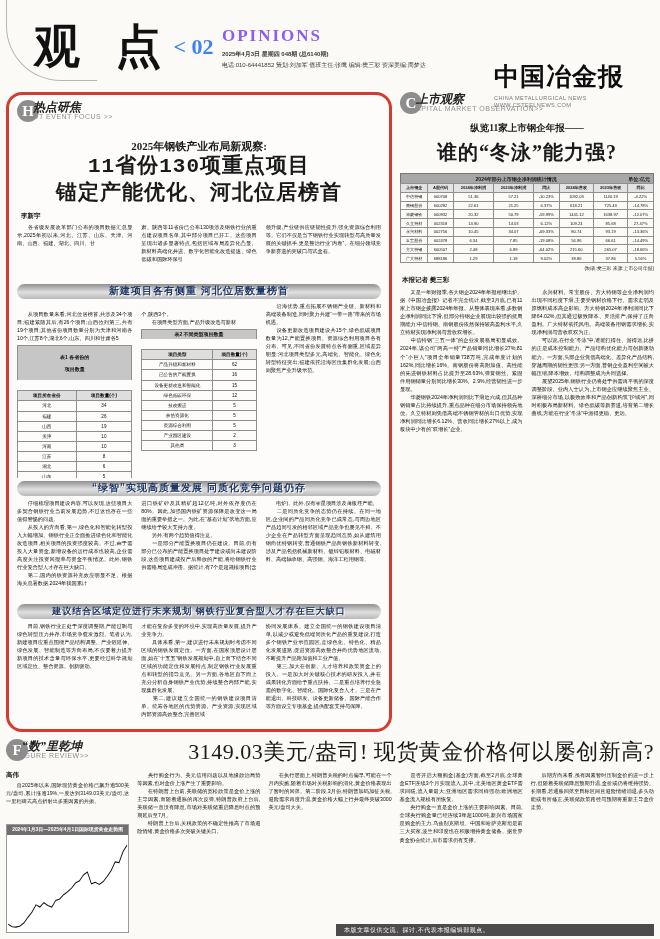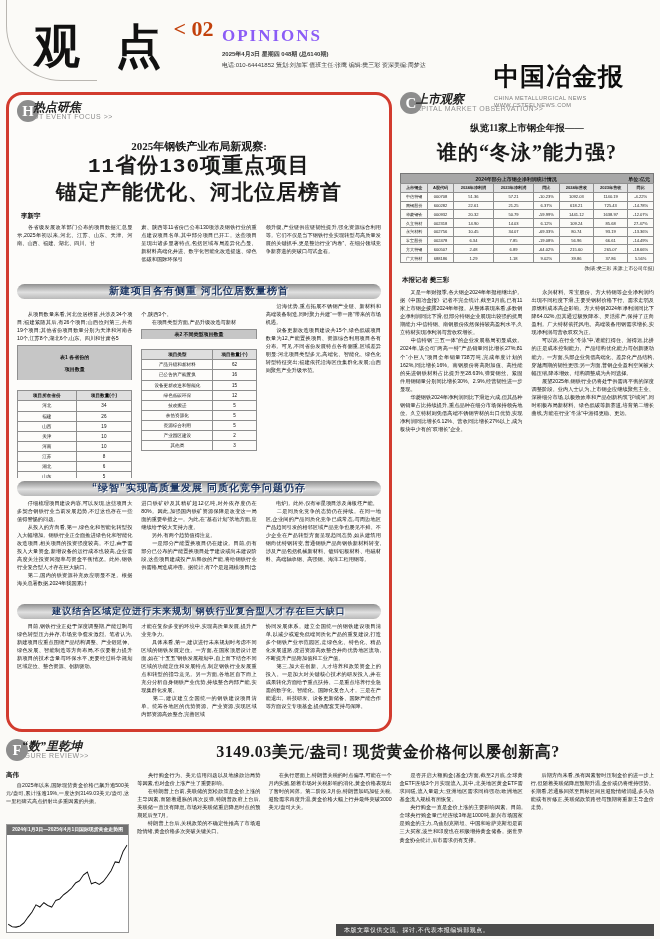--- a/index.html
+++ b/index.html
@@ -4,23 +4,23 @@
 <style>
   html,body{margin:0;padding:0;background:#e8e6e2;}
   .page{position:relative;width:660px;height:939px;margin:0 auto;background:#fbfaf7;overflow:hidden;
         font-family:"Liberation Sans","DejaVu Sans",sans-serif;color:#1a1a1a;}
   .serif{font-family:"Liberation Serif","DejaVu Serif",serif;}
 
   
   .hdr{position:absolute;left:0;top:0;width:660px;height:88px;}
   .swoosh{position:absolute;left:6px;top:-20px;width:90px;height:100px;border-left:1.5px solid #b9b6b1;
           border-bottom:1.5px solid #b9b6b1;border-bottom-left-radius:55px;}
-  .masthead{position:absolute;left:34px;top:16px;display:flex;align-items:flex-start;}
+  .masthead{position:absolute;left:34px;top:16px;display:flex;align-items:center;}
   .guandian{font-size:46px;font-weight:bold;letter-spacing:12px;color:#111;}
-  .pageno{font-size:22px;font-weight:bold;margin-left:0px;color:#c2410c;}
+  .pageno{font-size:22px;font-weight:bold;margin-left:0px;color:#3b82f6;}
   .opblock{position:absolute;left:222px;top:26px;}
   .optitle{font-size:17px;font-weight:bold;color:#8b5cf6;letter-spacing:2px;}
   .dateline{font-size:6px;color:#3a3a3a;margin-top:4px;font-weight:bold;}
   .staffline{font-size:6px;color:#3a3a3a;margin-top:2px;}
   .brand{position:absolute;right:14px;top:24px;width:152px;margin-top:36px;}
   .brandname{font-size:25px;font-weight:bold;letter-spacing:1px;color:#0d0d0d;}
   .branden,.brandurl{font-size:5.6px;color:#777;letter-spacing:.4px;margin-top:1.5px;}
 
   
   .badge{display:flex;align-items:flex-start;height:26px;}
@@ -62,21 +62,21 @@
   .ftable{width:100%;border-collapse:collapse;font-size:4.1px;}
   .ftable td,.ftable th{border:.5px solid #8f8f8f;padding:1.4px 1px;text-align:center;font-weight:normal;}
   .ftable th{background:#e3e3e3;font-weight:bold;}
   .fcap{text-align:right;font-size:4.8px;color:#222;margin-top:2px;}
   .rbyline{font-size:6.5px;font-weight:bold;margin:5px 0 3px 2px;}
   .rcols{display:flex;gap:9px;flex:1 1 auto;overflow:hidden;}
 
   
   .bottom{position:absolute;left:6px;top:736px;width:648px;height:200px;}
   .bhrow{display:flex;align-items:center;height:32px;}
-  .bheadline{flex:1;font-weight:bold;font-size:16px;letter-spacing:.5px;text-align:center;}
+  .bheadline{flex:1;font-weight:normal;font-size:22px;letter-spacing:.5px;text-align:right;}
   .bcols{display:flex;gap:8px;height:162px;margin-top:3px;overflow:hidden;}
   .bc1{display:flex;flex-direction:column;min-width:0;flex:1 1 0;}
   .bbyline{font-size:6.5px;font-weight:bold;}
   .bc1text{font-size:5.2px;line-height:1.55;text-align:justify;white-space:pre-line;height:40px;overflow:hidden;margin-top:1px;}
   .chartbox{flex:1;display:flex;flex-direction:column;margin-top:3px;border:.5px solid #9a9a9a;background:#fff;}
   .charttitle{background:#6f6f6f;color:#fff;font-size:4.9px;font-weight:bold;text-align:center;padding:2px 1px;line-height:1.2;}
   .plot{flex:1;position:relative;}
   .plot svg{position:absolute;inset:0;width:100%;height:100%;}
   .disc{position:absolute;right:0;bottom:0;width:318px;height:12px;background:#4c4c4c;color:#fff;font-size:6px;
         line-height:12px;padding-left:8px;box-sizing:border-box;letter-spacing:.5px;}

